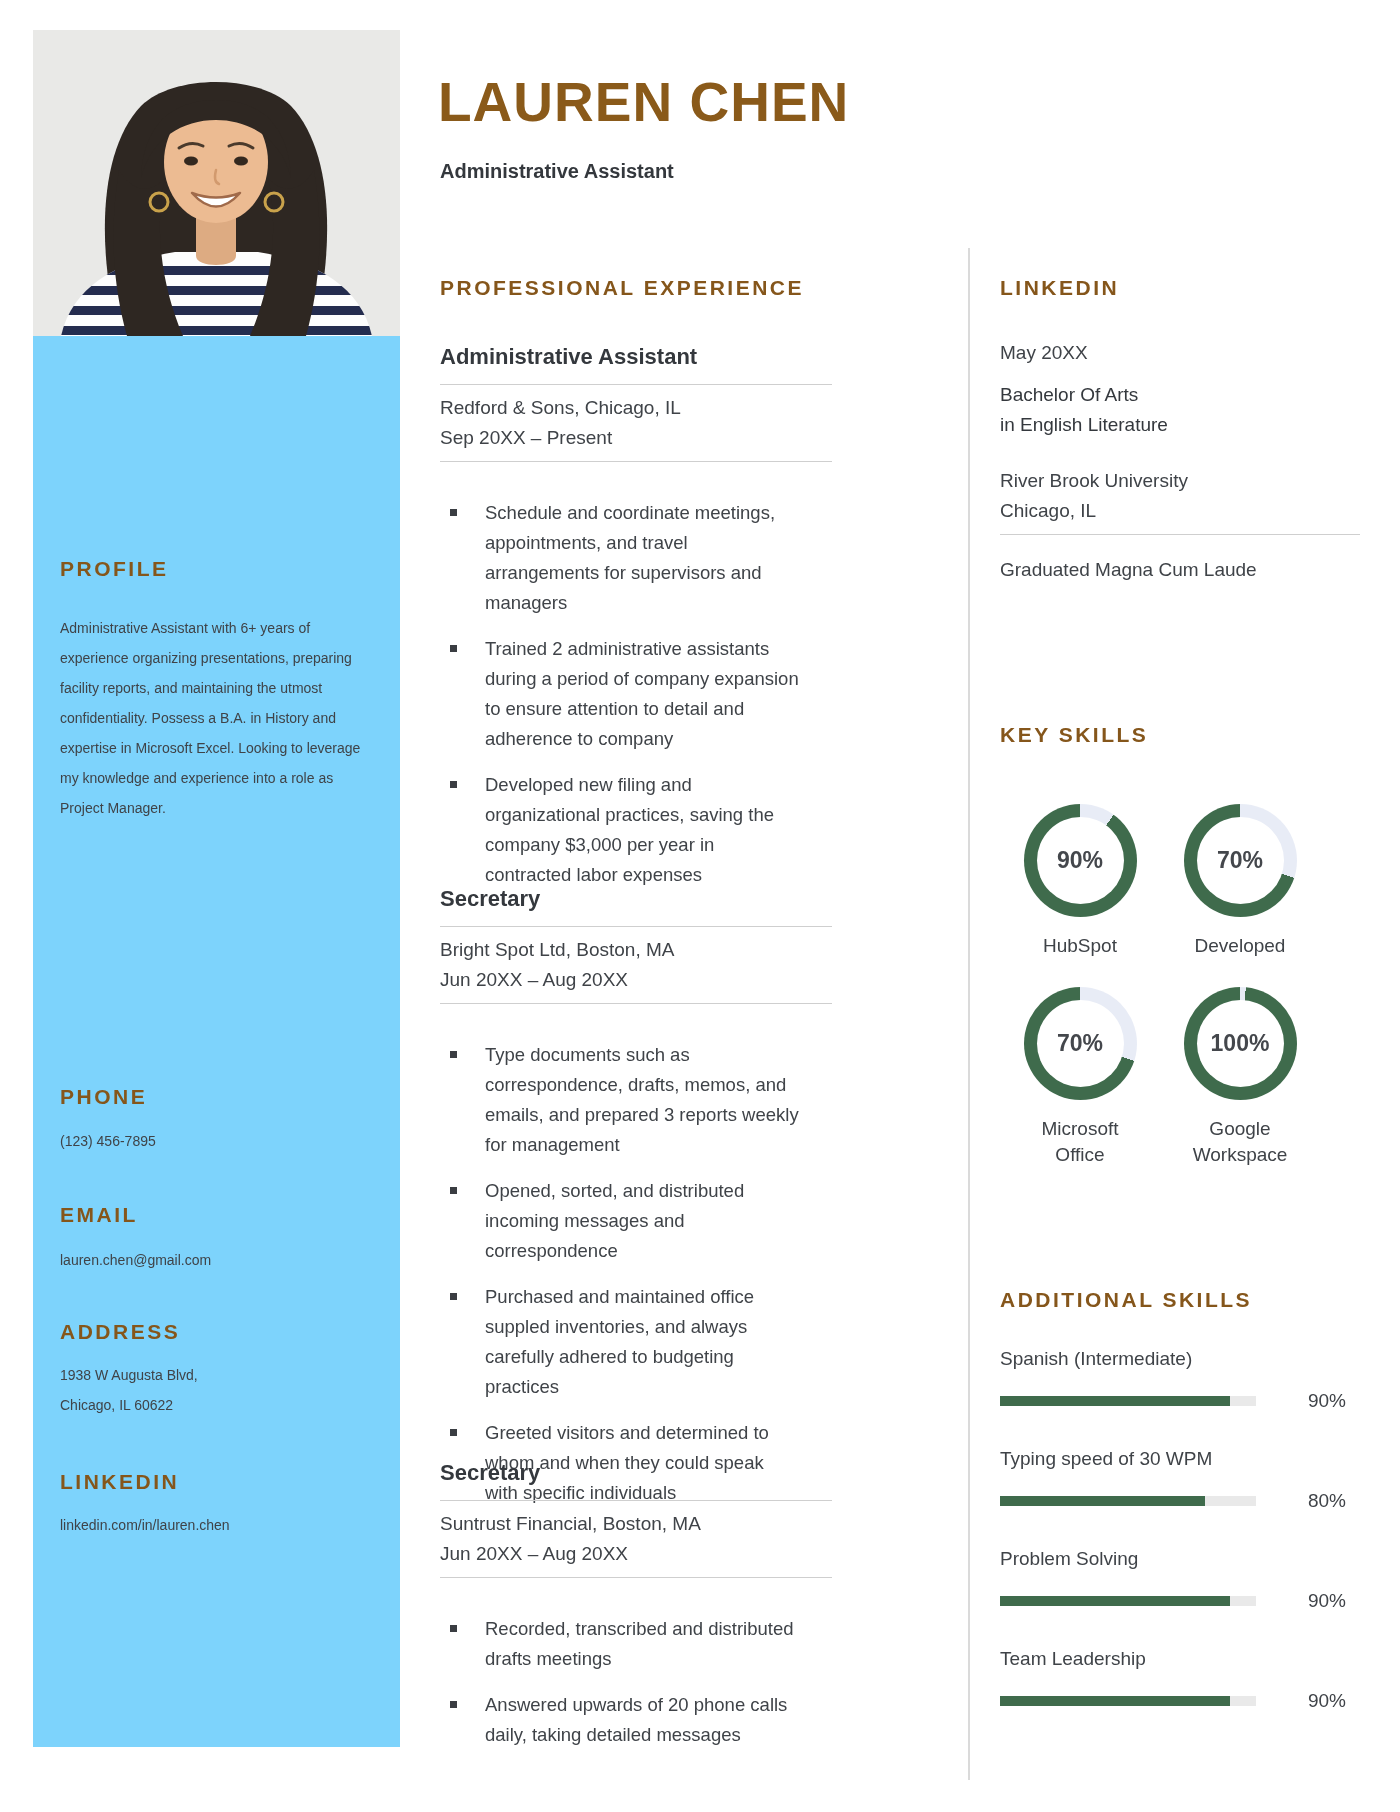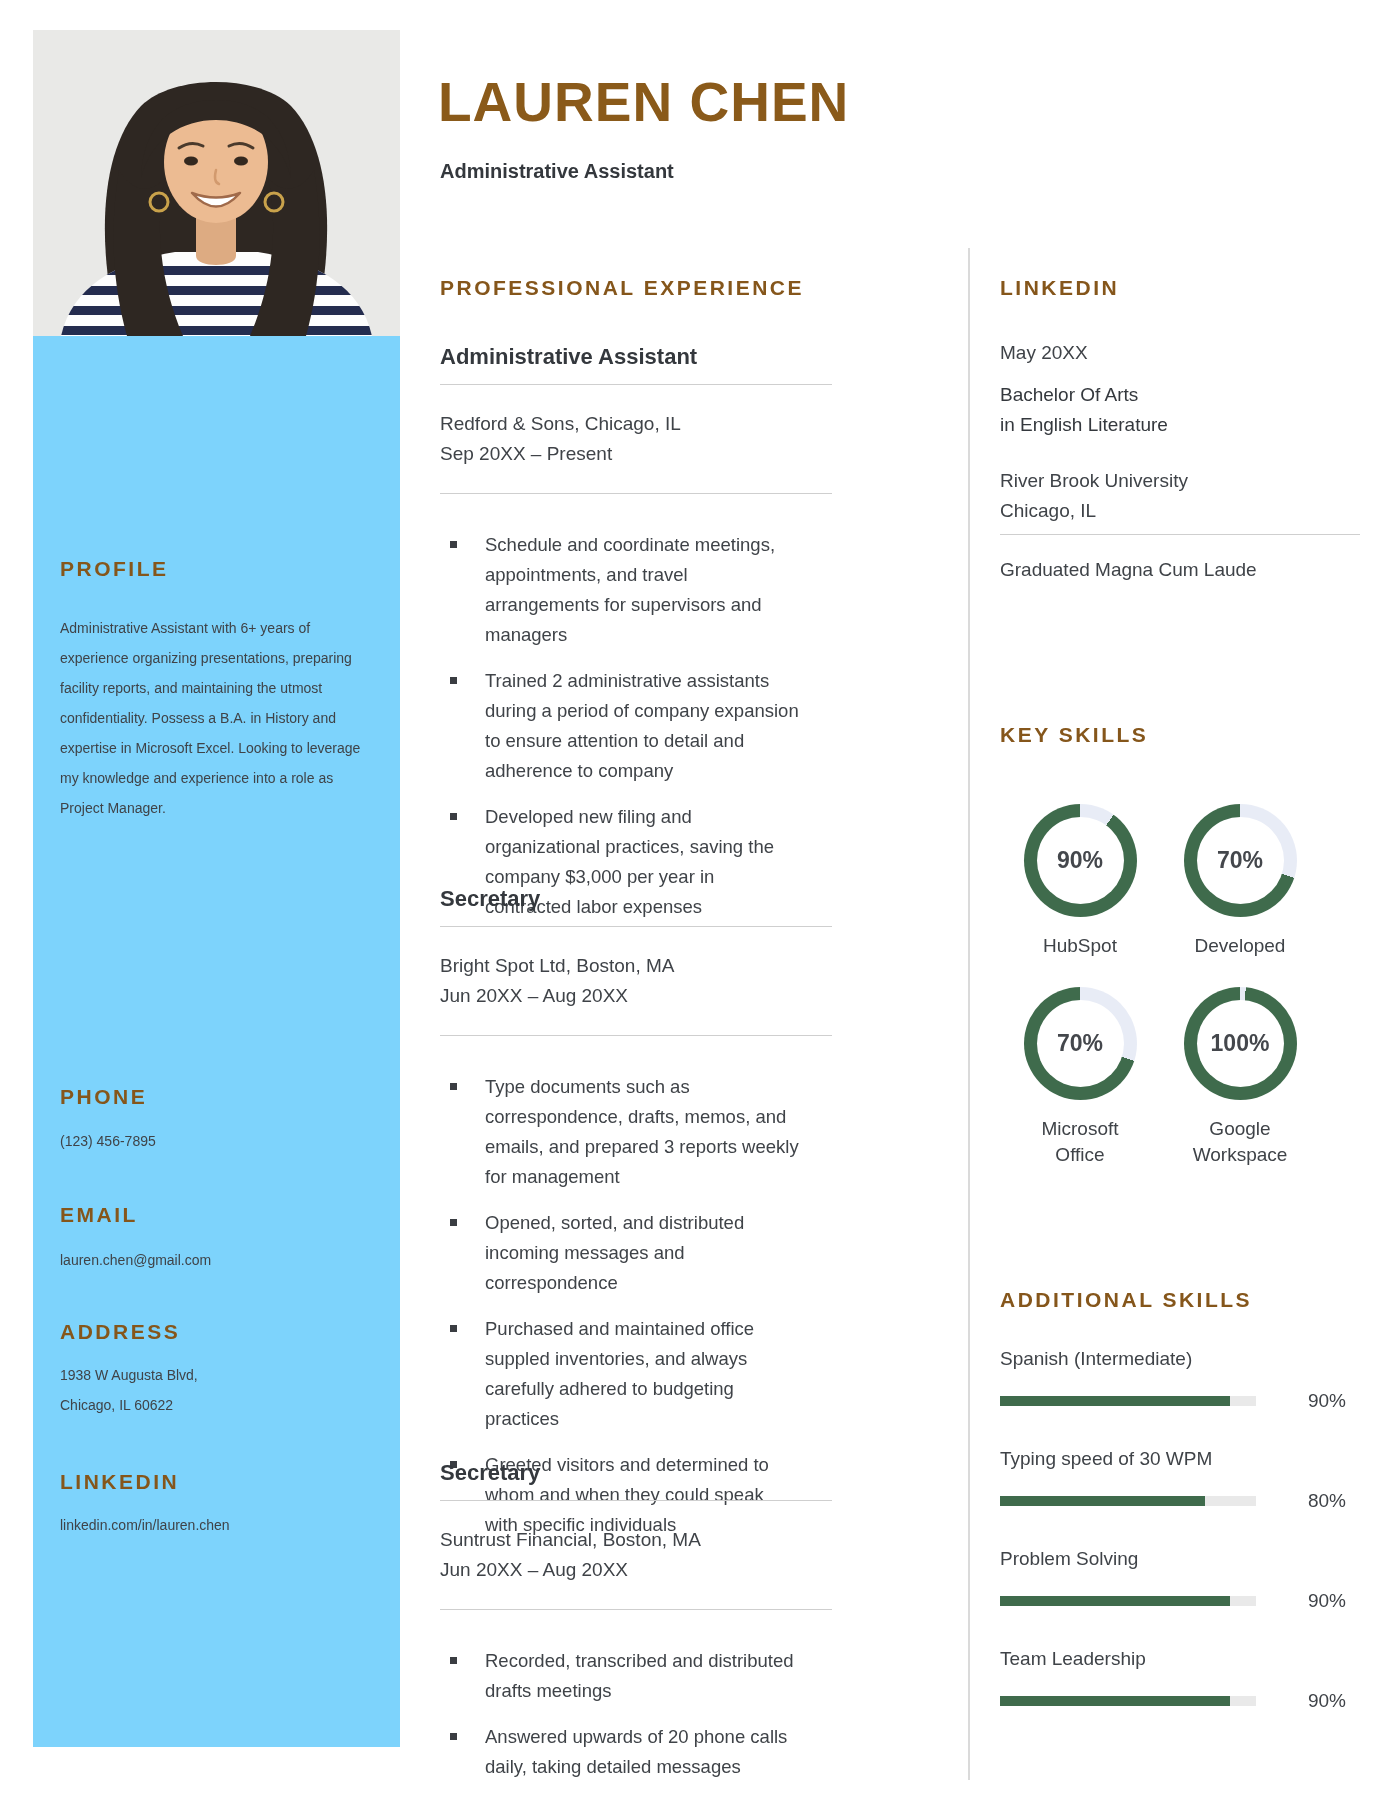--- a/index.html
+++ b/index.html
@@ -13,21 +13,21 @@
           letter-spacing:2.5px;color:#85561b;}
   .side-t{position:absolute;left:27px;width:312px;font-size:14px;line-height:30px;color:#3f4348;}
 
   
   .name{position:absolute;left:438px;top:70px;width:600px;font-size:55px;font-weight:bold;
         letter-spacing:1px;color:#8a5a1a;}
   .subtitle{position:absolute;left:440px;top:160px;font-size:20px;font-weight:bold;color:#34383d;}
   .sec-h{position:absolute;font-size:21px;font-weight:bold;letter-spacing:2.5px;color:#85561b;}
   .job{position:absolute;left:440px;width:392px;}
   .job-title{font-size:22px;font-weight:bold;color:#34383d;margin:0 0 14px 0;}
-  .job-meta{border-top:1px solid #cfcfcf;border-bottom:1px solid #cfcfcf;padding:24px 0;
+  .job-meta{border-top:1px solid #cfcfcf;border-bottom:1px solid #cfcfcf;padding:8px 0;
             font-size:19px;line-height:30px;color:#3f4348;}
   ul.bullets{list-style:none;margin:36px 0 0 0;padding:0;width:360px;}
   ul.bullets li{position:relative;padding-left:45px;font-size:18.5px;line-height:30px;
                 margin-bottom:16px;color:#3f4348;}
   ul.bullets li::before{content:"";position:absolute;left:10px;top:11px;width:7px;height:7px;
                 background:#3a3d42;}
 
   
   .vdivider{position:absolute;left:968px;top:248px;width:2px;height:1532px;background:#dadada;}
 

